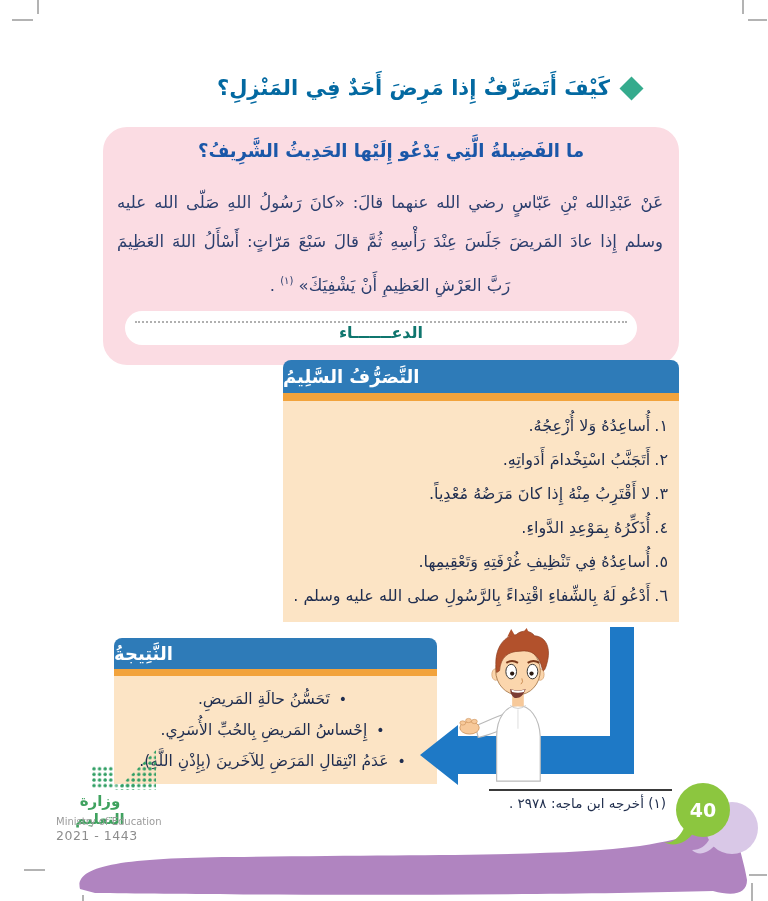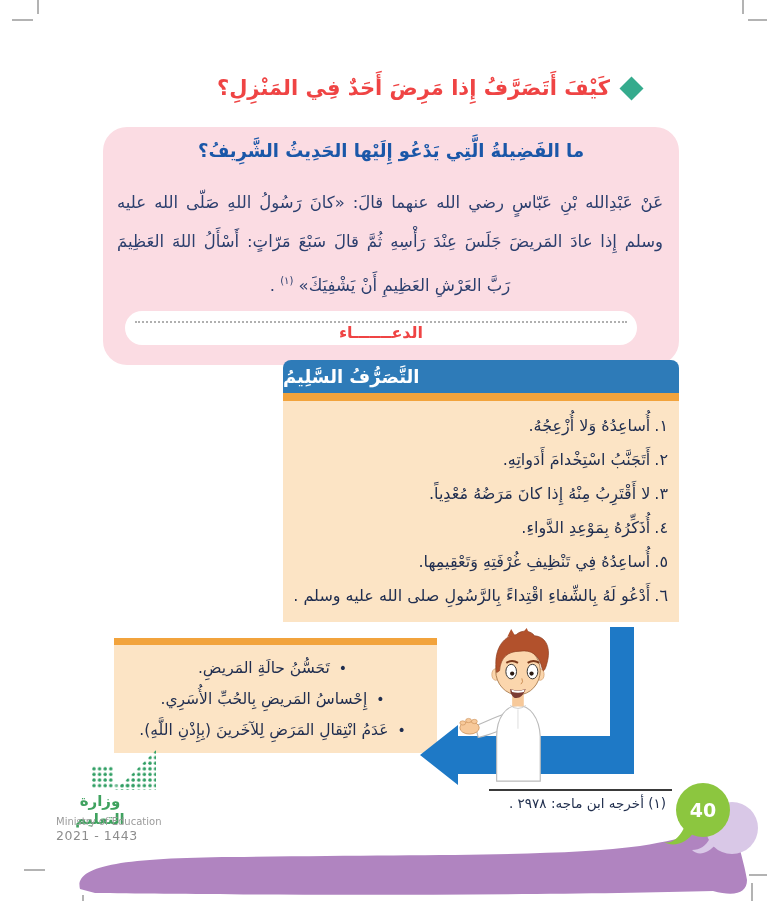--- a/index.html
+++ b/index.html
@@ -2,37 +2,37 @@
 <html lang="ar"><head>
 <meta charset="utf-8">
 <style>
   html,body{margin:0;padding:0;background:#fff;}
   .page{position:relative;width:768px;height:901px;background:#fff;overflow:hidden;
         font-family:"DejaVu Sans",sans-serif;}
   
   .mark{position:absolute;background:#b3b3b3;}
   
   .main-title{position:absolute;right:128px;top:76px;direction:rtl;display:flex;
-      align-items:center;gap:13px;color:#ef4444;font-weight:bold;font-size:21px;white-space:nowrap;}
+      align-items:center;gap:13px;color:#0369a1;font-weight:bold;font-size:21px;white-space:nowrap;}
   .diamond{width:17px;height:17px;background:#35ab8d;transform:rotate(45deg);flex:0 0 auto;}
   
   .hadith-box{position:absolute;left:103px;top:127px;width:576px;height:238px;
       background:#fbdce3;border-radius:24px;direction:rtl;}
   .hadith-q{position:absolute;top:13px;left:0;right:0;text-align:center;
       color:#1a57a8;font-weight:bold;font-size:18px;}
   .hadith-line{position:absolute;left:14px;right:16px;height:39px;line-height:39px;
       color:#2c3f6e;font-size:16.5px;text-align:justify;text-align-last:justify;white-space:nowrap;}
   .hl1{top:56px;} .hl2{top:95px;}
   .hl3{top:134px;text-align:center;text-align-last:center;white-space:normal;}
   .hl3 sup{font-size:10px;}
   .answer-box{position:absolute;left:22px;top:184px;width:512px;height:34px;
       background:#fff;border-radius:17px;}
   .dotline{position:absolute;top:10px;left:10px;right:10px;border-top:2px dotted #b0b0b0;}
   .ans-label{position:absolute;top:12px;left:0;right:0;text-align:center;
-      font-size:16px;font-weight:bold;color:#ef4444;}
+      font-size:16px;font-weight:bold;color:#0f766e;}
   
   .sec{position:absolute;direction:rtl;}
   .sec-head{height:33px;background:#2e7bb8;border-radius:8px 8px 0 0;color:#fff;
       font-weight:bold;font-size:18px;text-align:left;line-height:34px;}
   .sec-orange{height:8px;background:#f2a33c;}
   .sec-body{background:#fce4c5;color:#1f2d4f;font-size:16px;text-align:right;}
   .behavior{left:283px;top:360px;width:396px;}
   .behavior .sec-body{height:213px;padding:8px 11px 0 8px;}
   .b-item{line-height:34px;white-space:nowrap;}
   .b-item .num{margin-inline-end:4px;}
@@ -130,20 +130,21 @@
       <circle cx="80" cy="47" r="2.2" fill="#2a1a12"></circle>
       <path d="M70,52 Q72,56 69,58" stroke="#c98d54" stroke-width="1" fill="none"></path>
       <path d="M58,63 Q66,66 74,63 Q70,74 62,72 Q58,69 58,63 Z" fill="#7c3c34"></path>
       <path d="M59,63.5 Q66,66 73,63.5 L72,66 Q66,67.5 60,66 Z" fill="#ffffff"></path>
       <path d="M58,80 Q66,86 74,80" stroke="#cccccc" stroke-width="1" fill="none"></path>
       <path d="M66,84 L66,104" stroke="#dddddd" stroke-width="1" fill="none"></path>
     </g>
   </svg>
 
   <section class="sec result">
+    <div class="sec-head">النَّتِيجةُ</div>
     <div class="sec-orange"></div>
     <div class="sec-body">
       <div class="r-item"><span class="bullet">•</span><span>تَحَسُّنُ حالَةِ المَريضِ.</span></div>
       <div class="r-item"><span class="bullet">•</span><span>إِحْساسُ المَريضِ بِالحُبِّ الأُسَرِي.</span></div>
       <div class="r-item"><span class="bullet">•</span><span>عَدَمُ انْتِقالِ المَرَضِ لِلآخَرينَ (بِإِذْنِ اللَّهِ).</span></div>
     </div>
   </section>
 
   <div class="foot-line"></div>
   <div class="footnote">(١) أخرجه ابن ماجه: ٢٩٧٨ .</div>

